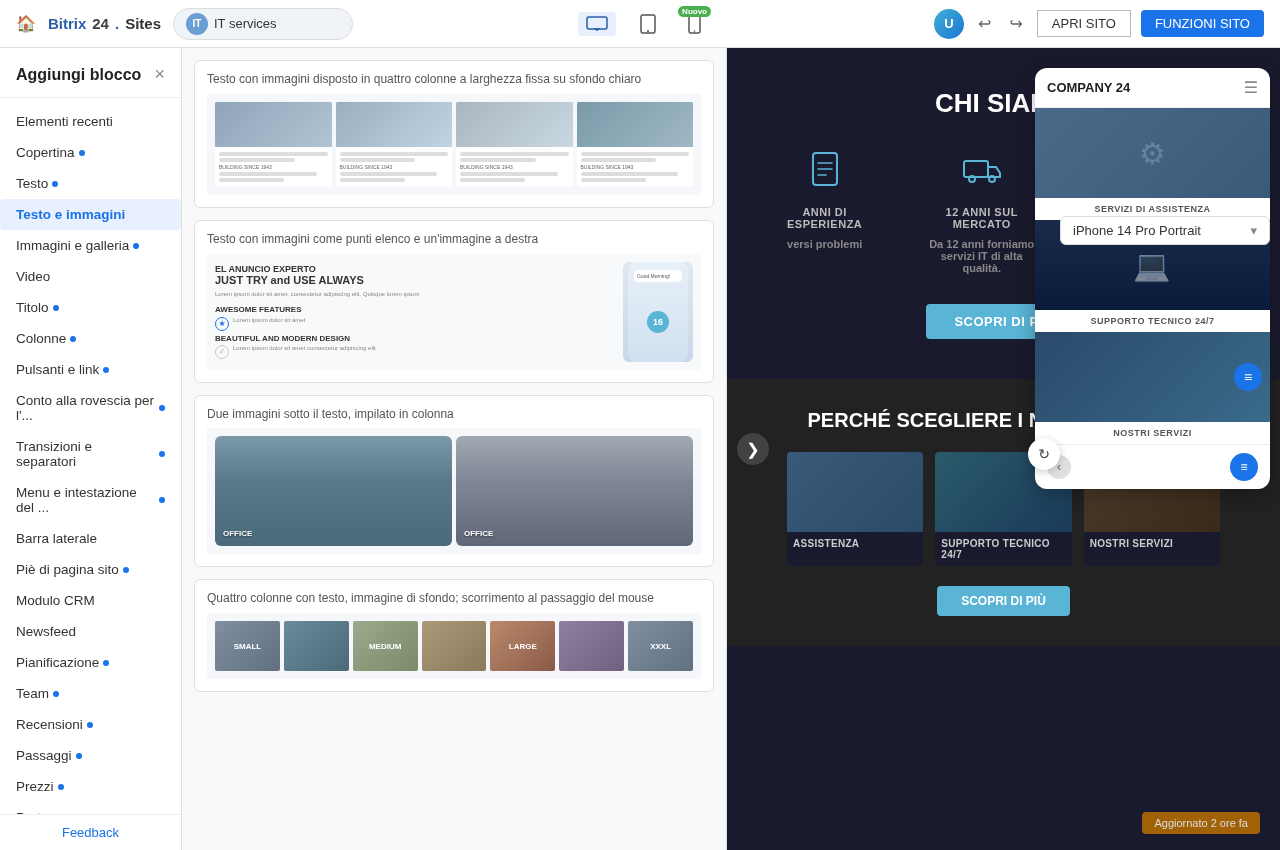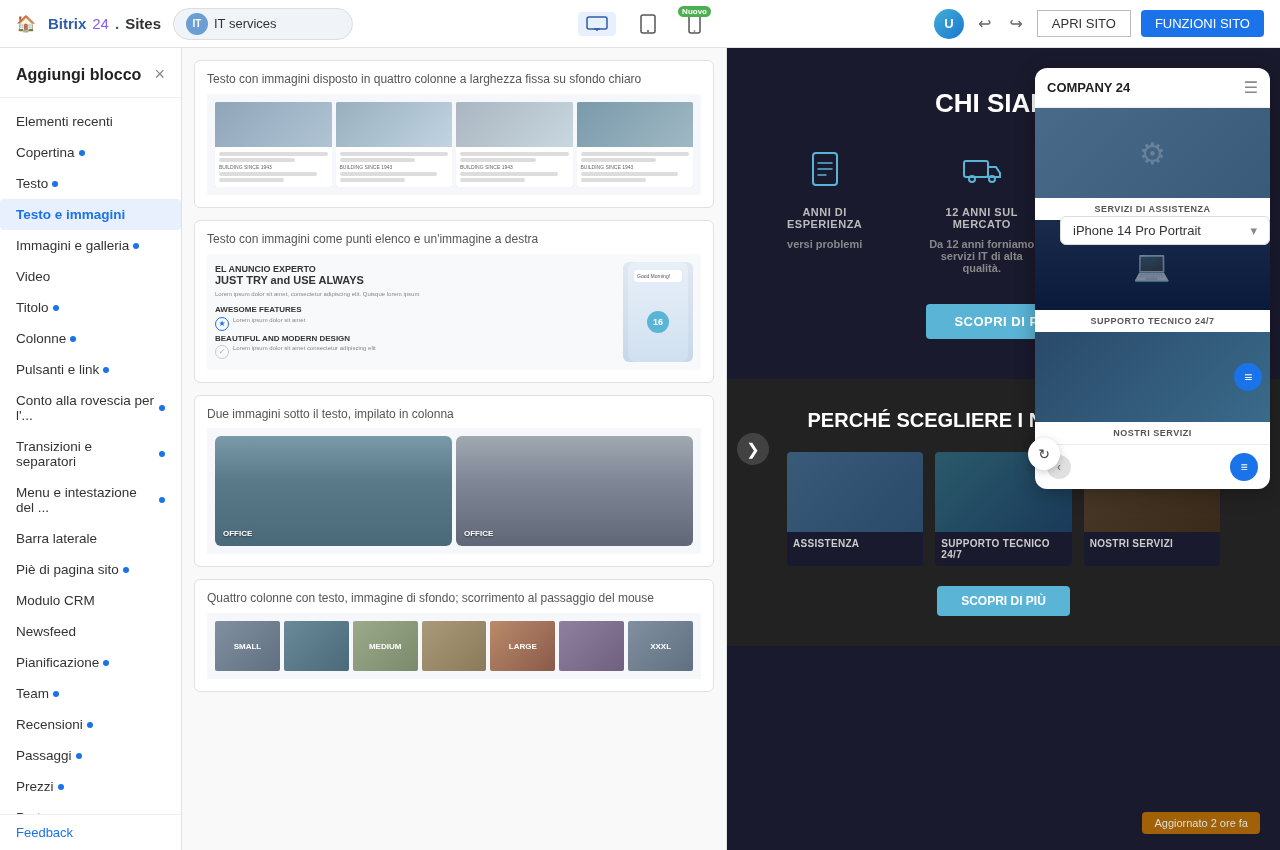--- a/index.html
+++ b/index.html
@@ -195,20 +195,21 @@
       border-radius: 50%;
       display: inline-block;
       flex-shrink: 0;
     }
     .feedback-btn {
       padding: 10px 16px;
       font-size: 13px;
       color: #1a73e8;
       cursor: pointer;
       border-top: 1px solid #eee;
+      text-align: center;
     }
 
     
     .content-panel {
       width: 545px;
       background: #f9f9f9;
       border-right: 1px solid #e0e0e0;
       overflow-y: auto;
       padding: 12px;
       display: flex;
@@ -599,21 +600,21 @@
       cursor: pointer;
     }
   </style>
 </head>
 <body>
 
 <div class="top-nav">
   <span class="home-icon-wrap">🏠</span>
   <div class="nav-logo">
     <span class="bitrix">Bitrix</span>
-      <span style="color:#8b5cf6;font-weight:400">24</span>
+      <span style="color:#404040;font-weight:700">24</span>
       <span class="dot">.</span>
       <span class="sites">Sites</span>
   </div>
   <div class="site-selector">
     <div class="avatar">IT</div>
     <span>IT services</span>
   </div>
   <div class="nav-center">
     <button class="device-btn active" title="Desktop">
       <svg width="22" height="16" viewBox="0 0 22 16">

